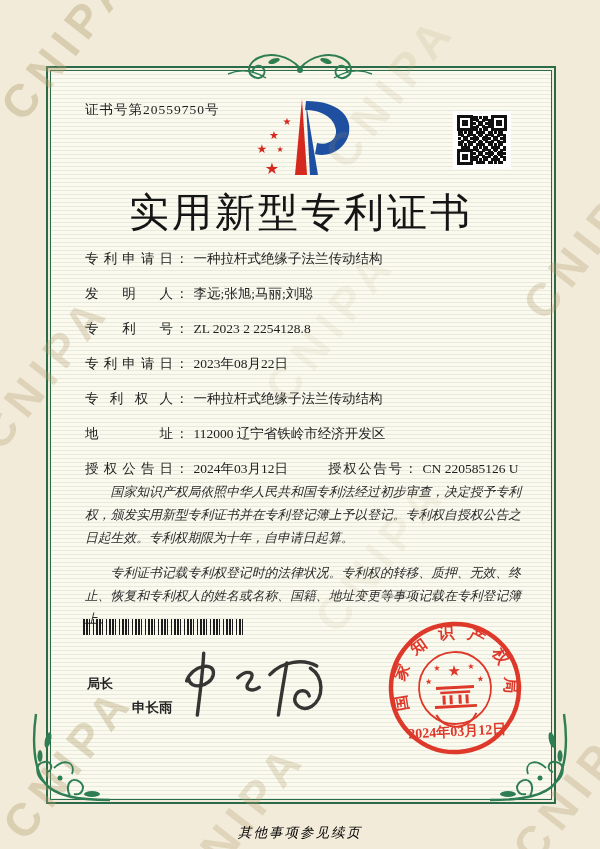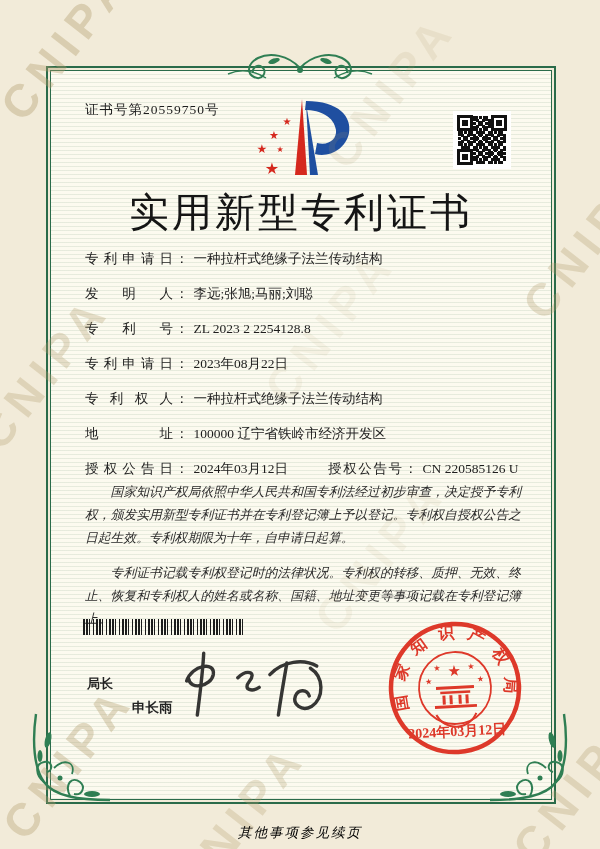--- a/index.html
+++ b/index.html
@@ -133,21 +133,21 @@
         <span class="fvalue">2023年08月22日</span>
       </div>
       <div class="frow">
         <span class="flabel">专利权人</span>
         <span class="fcolon">：</span>
         <span class="fvalue">一种拉杆式绝缘子法兰传动结构</span>
       </div>
       <div class="frow">
         <span class="flabel">地址</span>
         <span class="fcolon">：</span>
-        <span class="fvalue">100000 辽宁省铁岭市经济开发区</span>
+        <span class="fvalue">112000 辽宁省铁岭市经济开发区</span>
       </div>
       <div class="frow">
         <span class="fgroup">
           <span class="flabel">授权公告日</span>
           <span class="fcolon">：</span>
           <span class="fvalue">2024年03月12日</span>
         </span>
         <span class="fgroup fgroup2">
           <span class="flabel flabel-sm">授权公告号</span>
           <span class="fcolon">：</span>

